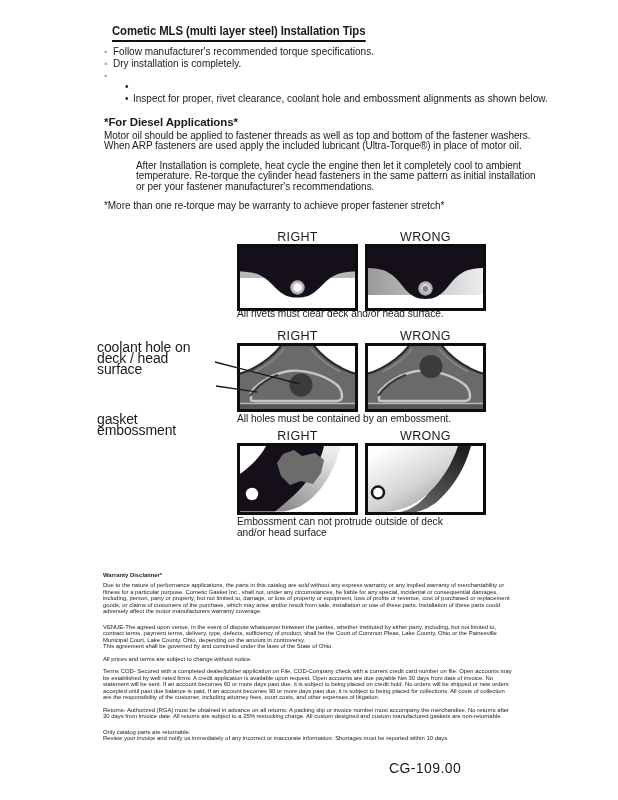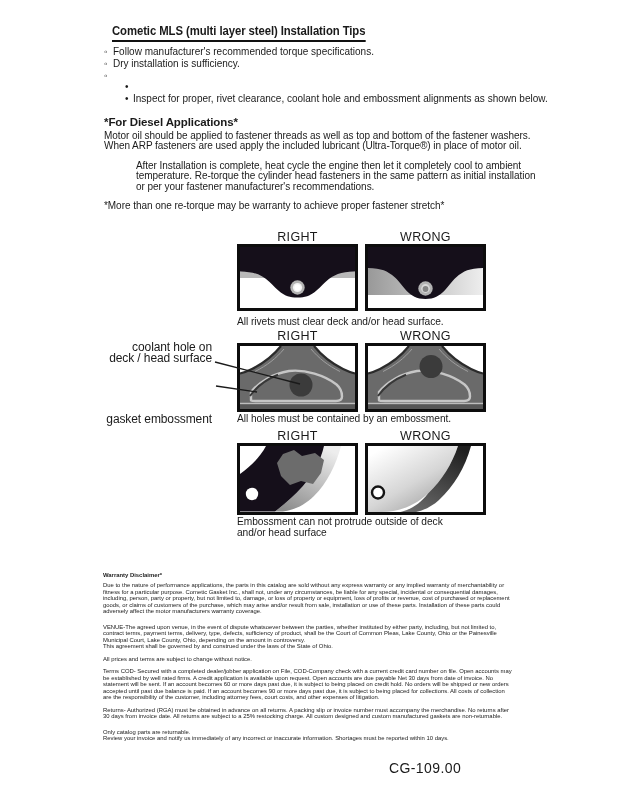--- a/index.html
+++ b/index.html
@@ -27,24 +27,24 @@
   .diesel-head{left:104px;top:116px;font-size:11.5px;font-weight:bold;letter-spacing:-0.1px;}
   .para{left:104px;width:452px;font-size:10px;line-height:10.3px;white-space:pre-line;letter-spacing:-0.05px;}
   .dp1{top:131px;} .dp2{top:161px;margin-left:32px;} .dp3{top:201px;}
 
   
   .dg-label{width:121px;text-align:center;font-size:12.5px;letter-spacing:0.3px;}
   .colL{left:237px;} .colR{left:365px;}
   .lab1{top:230px;} .lab2{top:329px;} .lab3{top:429px;}
   .box1{top:244px;} .box2{top:343px;} .box3{top:443px;}
   .caption{left:237px;font-size:10.2px;line-height:11px;white-space:pre-line;letter-spacing:-0.05px;}
-  .cap1{top:316px;text-align:center;} .cap2{top:413px;} .cap3{top:516px;}
-
-  
-  .side-label{width:115px;text-align:right;font-size:12px;line-height:11px;white-space:pre-line;letter-spacing:-0.1px;}
+  .cap1{top:308px;text-align:center;} .cap2{top:413px;} .cap3{top:516px;}
+
+  
+  .side-label{width:115px;text-align:left;font-size:14px;line-height:11px;white-space:pre-line;letter-spacing:-0.1px;}
   .ann1{left:97px;top:342px;} .ann2{left:97px;top:378px;margin-top:36px;}
   .leader-overlay{left:120px;top:340px;z-index:5;}
 
   
   .legal{left:103px;top:572px;width:430px;}
   .legal .lp{font-size:5.9px;line-height:6.5px;white-space:pre-line;margin:0 0 6px 0;letter-spacing:0;}
   .legal .lp-head{font-size:5.9px;font-weight:bold;margin:0 0 4px 0;}
   .legal .gap-big{margin-bottom:9px;}
 
   .page-code{left:389px;top:760px;font-size:14px;letter-spacing:0.4px;}
@@ -55,21 +55,21 @@
 
 <div class="abs doc-title">Cometic MLS (multi layer steel) Installation Tips</div>
 
 <div class="abs tips">
   <div class="tip lvl1">
     <span class="glyph">◦</span>
     <span>Follow manufacturer's recommended torque specifications.</span>
   </div>
   <div class="tip lvl1">
     <span class="glyph">◦</span>
-    <span>Dry installation is sufficiency.</span>
+    <span>Dry installation is completely.</span>
   </div>
   <div class="tip lvl1">
     <span class="glyph">◦</span>
   </div>
   <div class="tip lvl2">
     <span class="glyph">•</span>
   </div>
   <div class="tip lvl2">
     <span class="glyph">•</span>
     <span>Inspect for proper, rivet clearance, coolant hole and embossment alignments as shown below.</span>

